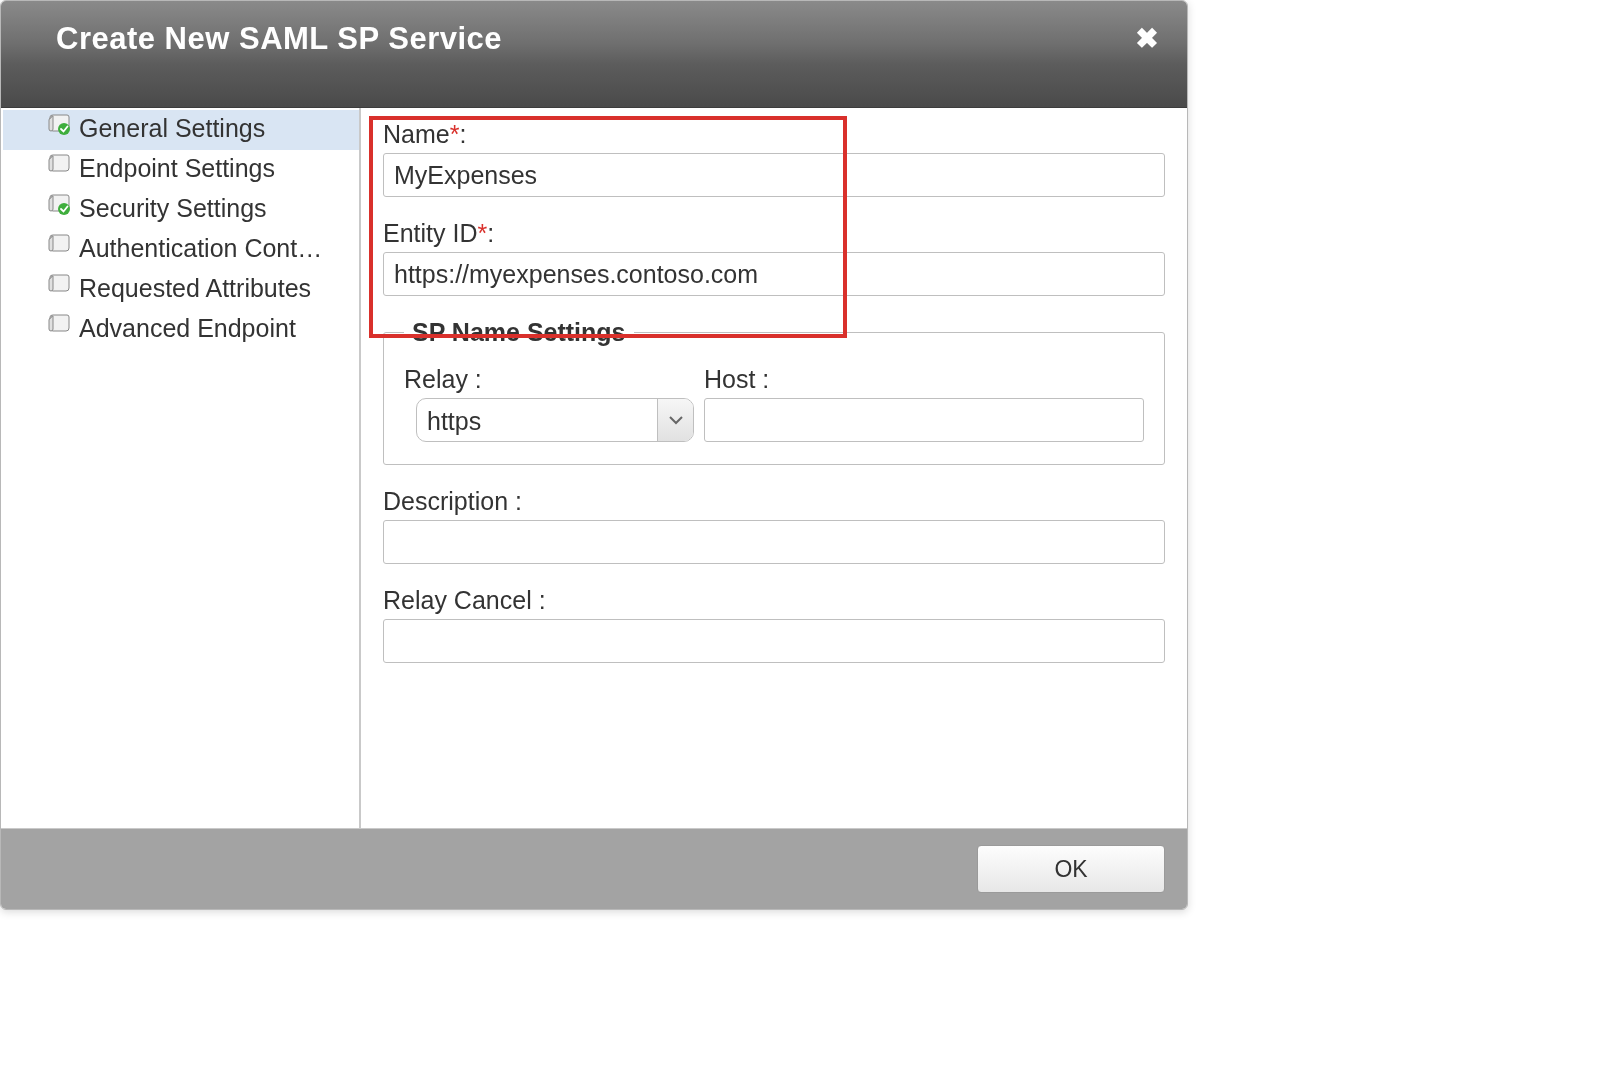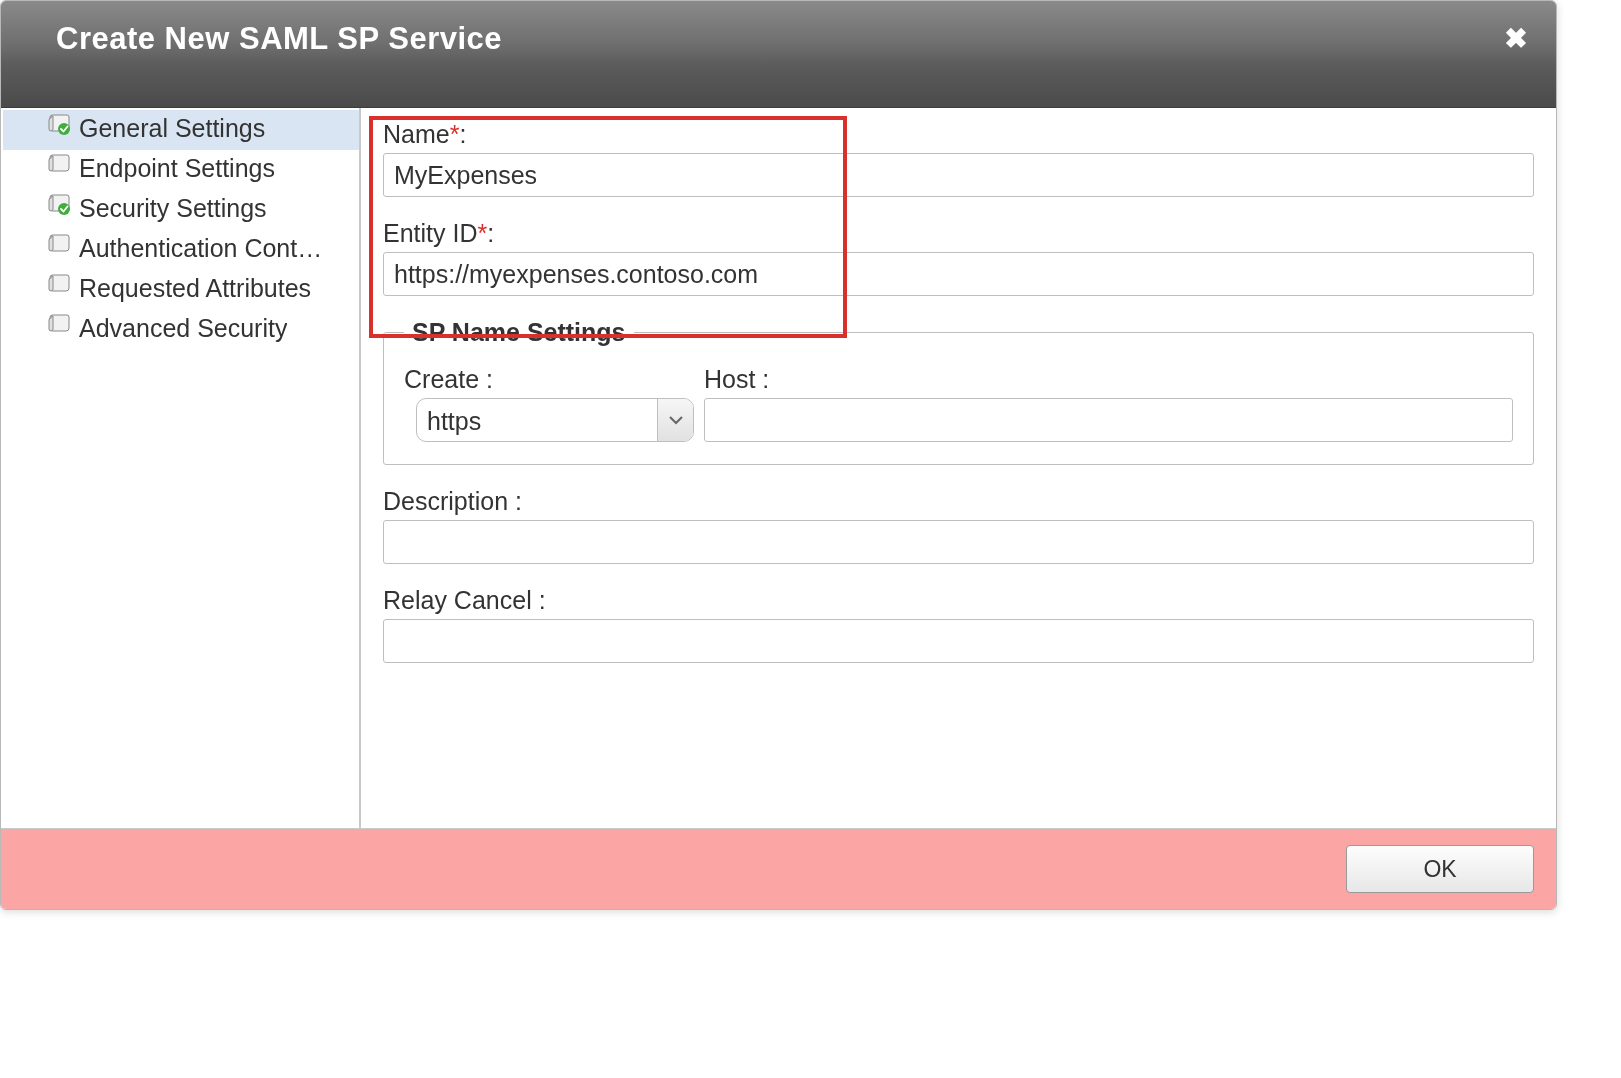--- a/index.html
+++ b/index.html
@@ -4,21 +4,21 @@
   <style>
     * { box-sizing: border-box; margin: 0; padding: 0; }
     body {
       font-family: Arial, Helvetica, sans-serif;
       background: #ffffff;
       width: 1621px;
       height: 1078px;
       overflow: hidden;
     }
     .dialog {
-      width: 1557px;
+      width: 1188px;
       height: 910px;
       margin: 0;
       border: 1px solid #b8b8b8;
       border-radius: 6px;
       background: #ffffff;
       box-shadow: 0 2px 8px rgba(0,0,0,0.15);
       overflow: hidden;
       display: flex;
       flex-direction: column;
     }
@@ -161,21 +161,21 @@
       align-items: center;
       justify-content: center;
       cursor: pointer;
     }
     .dialog-footer {
       border-top: 1px solid #c9c9c9;
       padding: 16px 22px;
       display: flex;
       justify-content: flex-end;
       gap: 16px;
-      background: #fca5a5;
+      background: #a3a3a3;
     }
     .btn {
       min-width: 188px;
       height: 48px;
       border: 1px solid #9a9a9a;
       border-radius: 4px;
       background: linear-gradient(to bottom, #fdfdfd, #e7e7e7);
       font-size: 23px;
       color: #333333;
       cursor: pointer;
@@ -246,21 +246,21 @@
           </span>
           <span class="sidebar-label">Requested Attributes</span>
         </div>
         <div class="sidebar-item">
           <span class="sidebar-icon">
             <svg width="24" height="22" viewBox="0 0 24 22">
               <path d="M3 3 Q3 1 6 1 L20 1 Q22 1 22 3 L22 14 Q22 17 19 17 L6 17 Q3 17 3 14 Z" fill="#f2f2f2" stroke="#888" stroke-width="1"></path>
               <path d="M4 4 Q4 2 6 2 L6 15 Q6 17 4 17 Q2 17 2 15 L2 6 Q2 4 4 4 Z" fill="#e0e0e0" stroke="#888" stroke-width="1"></path>
             </svg>
           </span>
-          <span class="sidebar-label">Advanced Security</span>
+          <span class="sidebar-label">Advanced Endpoint</span>
         </div>
       </div>
 
     <div class="form-area">
       <div class="highlight-box"></div>
 
       <div class="field-row">
         <label class="field-label">
           <span>Name</span><span class="req-star">*</span><span>:</span>
         </label>
@@ -271,21 +271,21 @@
         <label class="field-label">
           <span>Entity ID</span><span class="req-star">*</span><span>:</span>
         </label>
         <input class="text-input" type="text" value="https://myexpenses.contoso.com" style="">
       </div>
 
       <fieldset class="fieldset">
         <legend class="fieldset-legend">SP Name Settings</legend>
         <div class="sp-row">
           <div class="scheme-col">
-            <label class="field-label">Create  :</label>
+            <label class="field-label">Relay  :</label>
             <div class="select-wrap">
               <div class="select-value">https</div>
               <div class="select-button">
                 <svg width="14" height="10" viewBox="0 0 14 10">
                     <path d="M1 2 L7 8 L13 2" stroke="#666" stroke-width="2" fill="none"></path>
                   </svg>
               </div>
             </div>
           </div>
           <div class="host-col">

